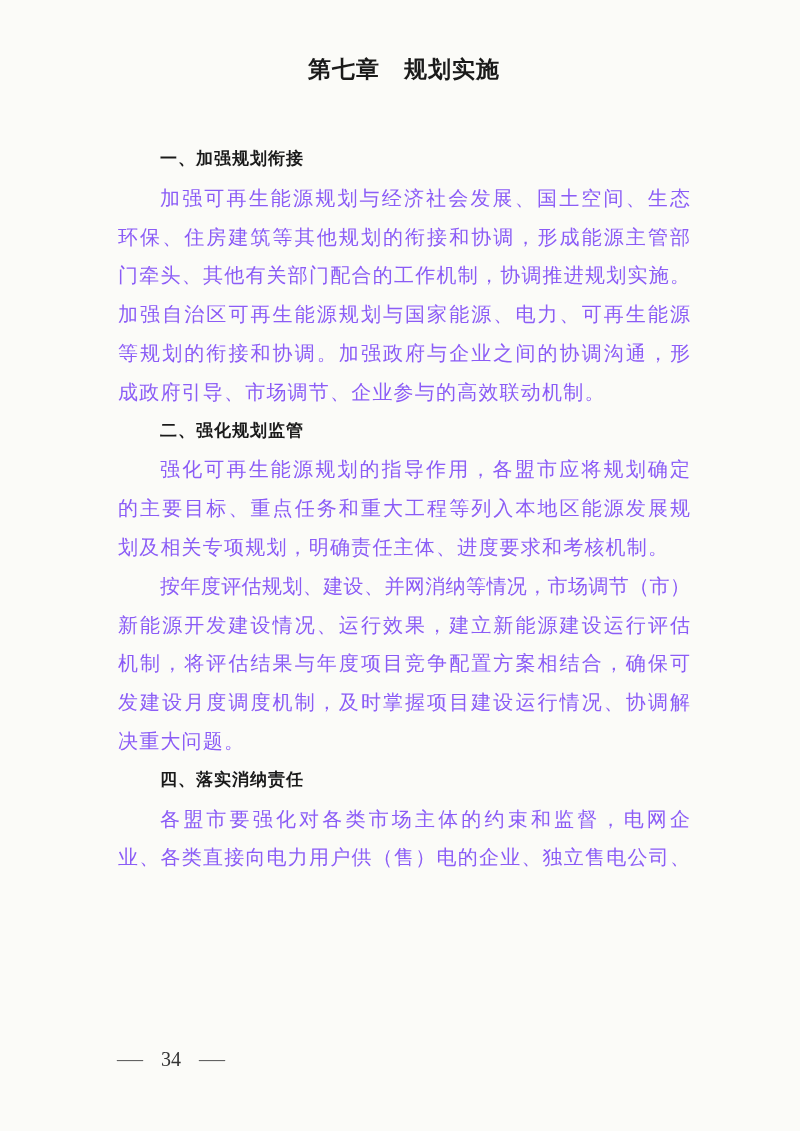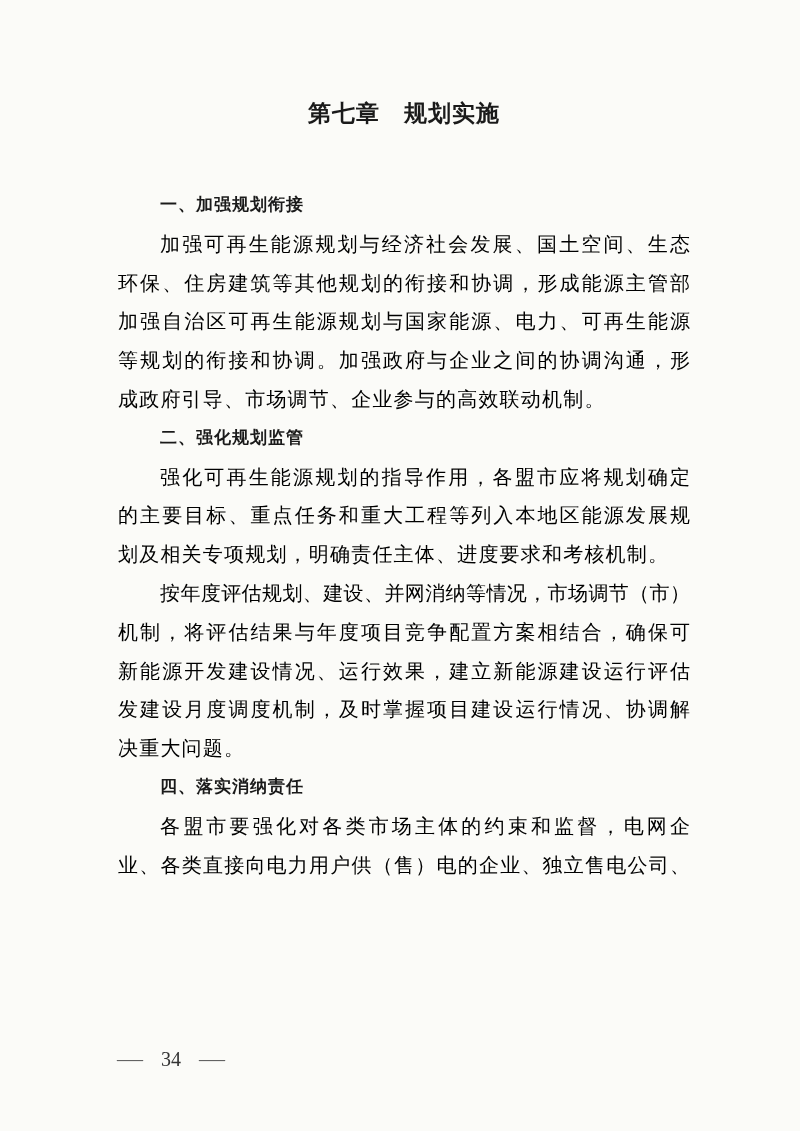--- a/index.html
+++ b/index.html
@@ -16,25 +16,25 @@
     overflow: hidden;
     box-sizing: border-box;
   }
   .content {
     position: absolute;
     left: 118px;
     top: 0;
     width: 572px;
   }
   .title {
-    margin: 98px 0 0 0;
+    margin: 52px 0 0 0;
     height: 34px;
     line-height: 34px;
     text-align: center;
-    font-family: Liberation Mono, monospace;
+    font-family: Liberation Sans, sans-serif;
     font-weight: bold;
     font-size: 23px;
     letter-spacing: 1px;
     color: #1a1a1a;
   }
   .docbody {
     margin-top: 54px;
     font-family: "Liberation Serif", serif;
     font-size: 20px;
     color: #2e2e2e;
@@ -48,21 +48,21 @@
     letter-spacing: 1px;
     color: #1a1a1a;
     text-indent: 42px;
     white-space: nowrap;
   }
   .line {
     height: 38.8px;
     line-height: 38.8px;
     text-align: justify;
     text-align-last: justify;
-    color: #000000;
+    color: #8b5cf6;
   }
   .line.indent {
     text-indent: 42px;
   }
   .line.last {
     text-align-last: left;
     letter-spacing: 1.2px;
   }
   .footer {
     position: absolute;
@@ -93,32 +93,33 @@
 <div class="page">
   <div class="content">
 
     <h1 class="title">第七章　规划实施</h1>
 
     <div class="docbody">
 
       <div class="heading">一、加强规划衔接</div>
       <div class="line indent">加强可再生能源规划与经济社会发展、国土空间、生态</div>
       <div class="line">环保、住房建筑等其他规划的衔接和协调，形成能源主管部</div>
+      <div class="line">门牵头、其他有关部门配合的工作机制，协调推进规划实施。</div>
       <div class="line">加强自治区可再生能源规划与国家能源、电力、可再生能源</div>
       <div class="line">等规划的衔接和协调。加强政府与企业之间的协调沟通，形</div>
       <div class="line last">成政府引导、市场调节、企业参与的高效联动机制。</div>
 
       <div class="heading">二、强化规划监管</div>
       <div class="line indent">强化可再生能源规划的指导作用，各盟市应将规划确定</div>
       <div class="line">的主要目标、重点任务和重大工程等列入本地区能源发展规</div>
       <div class="line last">划及相关专项规划，明确责任主体、进度要求和考核机制。</div>
 
       <div class="line indent">按年度评估规划、建设、并网消纳等情况，市场调节（市）</div>
+      <div class="line">新能源开发建设情况、运行效果，建立新能源建设运行评估</div>
       <div class="line">机制，将评估结果与年度项目竞争配置方案相结合，确保可</div>
-      <div class="line">新能源开发建设情况、运行效果，建立新能源建设运行评估</div>
       <div class="line">发建设月度调度机制，及时掌握项目建设运行情况、协调解</div>
       <div class="line last">决重大问题。</div>
 
       <div class="heading">四、落实消纳责任</div>
       <div class="line indent">各盟市要强化对各类市场主体的约束和监督，电网企</div>
       <div class="line">业、各类直接向电力用户供（售）电的企业、独立售电公司、</div>
 
     </div>
   </div>
 

